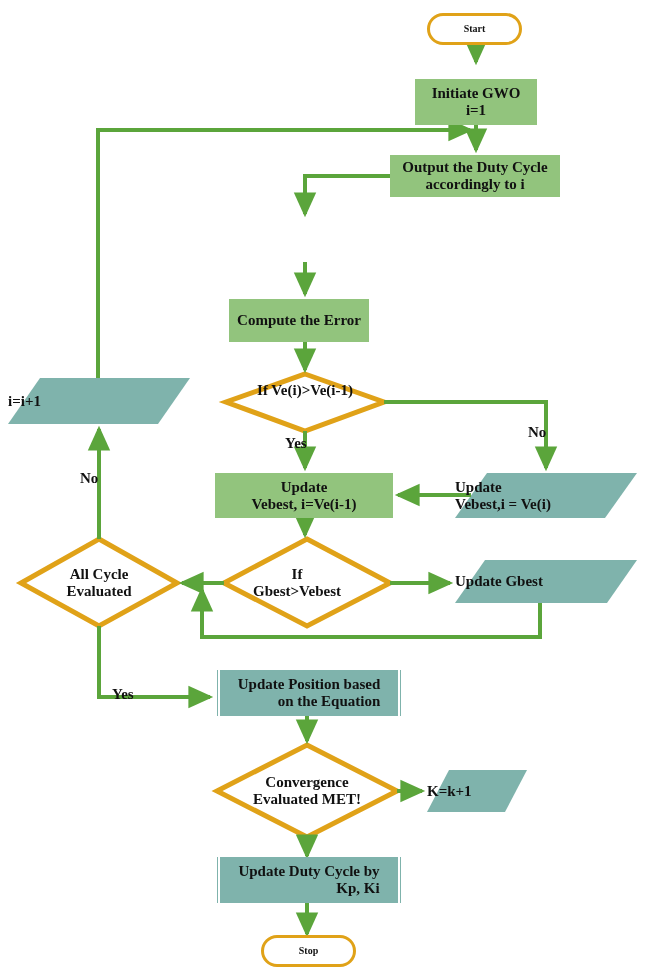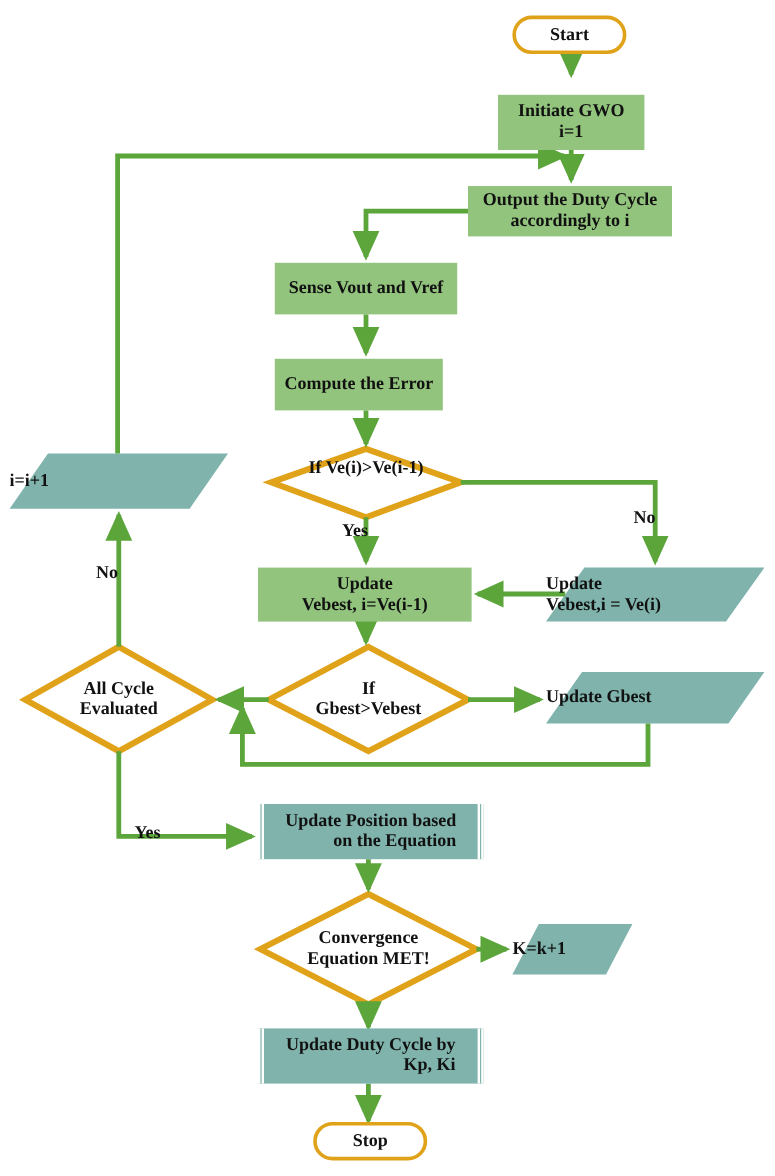--- a/index.html
+++ b/index.html
@@ -8,21 +8,21 @@
     font-family:"Liberation Serif", serif;overflow:hidden;
   }
   #canvas{position:absolute;left:0;top:0;width:646px;height:980px;}
   .node{
     position:absolute;display:flex;align-items:center;justify-content:center;
     text-align:center;font-weight:bold;color:#111111;line-height:1.12;
     box-sizing:border-box;z-index:3;
   }
   .terminator{
     border:3px solid #E0A218;border-radius:22px;background:#ffffff;
-    font-size:15px;
+    font-size:10px;
   }
   .proc-green{background:#92C47D;font-size:15px;}
   .predef{
     background:#7FB3AC;font-size:15px;
     border-left:5px double #ffffff;border-right:5px double #ffffff;text-align:right;
   }
   .para{font-size:15px;color:#111111;}
   .para .ptext{position:relative;z-index:2;width:100%;text-align:left;}
   .diamond-label{
     position:absolute;display:flex;align-items:center;justify-content:center;
@@ -119,23 +119,20 @@
     </span>
   </div>
 
   <div class="node proc-green" style="left:390px;top:155px;width:170px;height:42px;">
     <span>
       <span>Output the Duty Cycle</span><br>
       <span>accordingly to i</span>
     </span>
   </div>
 
-  <div class="node proc-green" style="left:229px;top:219px;width:152px;height:43px;">
-    <span>Sense Vout and Vref</span>
-  </div>
 
   <div class="node proc-green" style="left:229px;top:299px;width:140px;height:43px;">
     <span>Compute the Error</span>
   </div>
 
   <div class="diamond-label" style="left:226px;top:376px;width:158px;height:28px;">
     <span>If Ve(i)&gt;Ve(i-1)</span>
   </div>
 
   <div class="node para" style="left:8px;top:378px;width:182px;height:46px;">
@@ -156,42 +153,42 @@
     </span>
   </div>
 
   <div class="diamond-label" style="left:25px;top:562px;width:148px;height:42px;">
     <span>
       <span>All Cycle</span><br>
       <span>Evaluated</span>
     </span>
   </div>
 
-  <div class="diamond-label" style="left:233px;top:562px;width:148px;height:42px;">
+  <div class="diamond-label" style="left:223px;top:562px;width:148px;height:42px;">
     <span>
       <span>If</span><br>
       <span>Gbest&gt;Vebest</span>
     </span>
   </div>
 
   <div class="node para" style="left:455px;top:560px;width:182px;height:43px;">
     <span class="ptext">Update Gbest</span>
   </div>
 
   <div class="node predef" style="left:215px;top:670px;width:188px;height:46px;">
     <span>
       <span>Update Position based</span><br>
       <span>on the Equation</span>
     </span>
   </div>
 
   <div class="diamond-label" style="left:233px;top:770px;width:148px;height:42px;">
     <span>
       <span>Convergence</span><br>
-      <span>Equation MET!</span>
+      <span>Evaluated MET!</span>
     </span>
   </div>
 
   <div class="node para" style="left:427px;top:770px;width:100px;height:42px;">
     <span class="ptext">K=k+1</span>
   </div>
 
   <div class="node predef" style="left:215px;top:857px;width:188px;height:46px;">
     <span>
       <span>Update Duty Cycle by</span><br>

